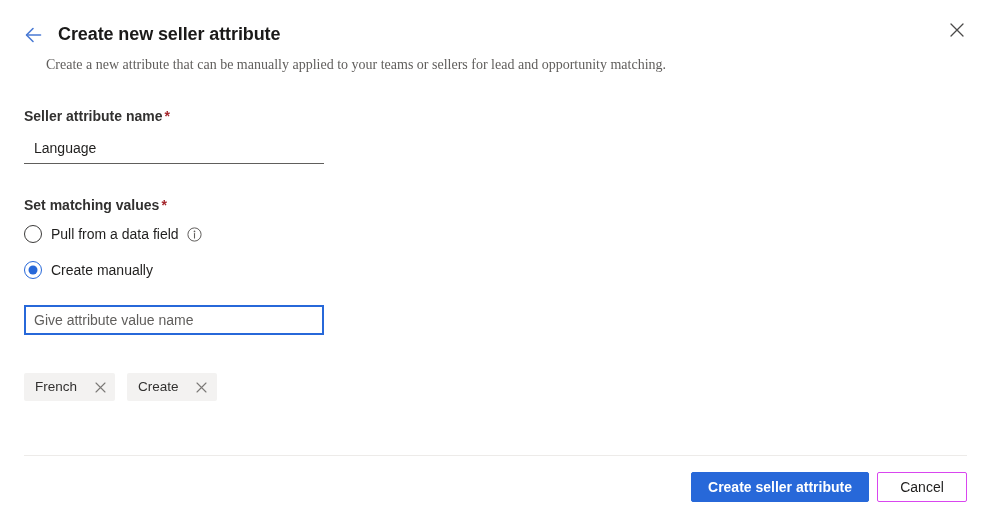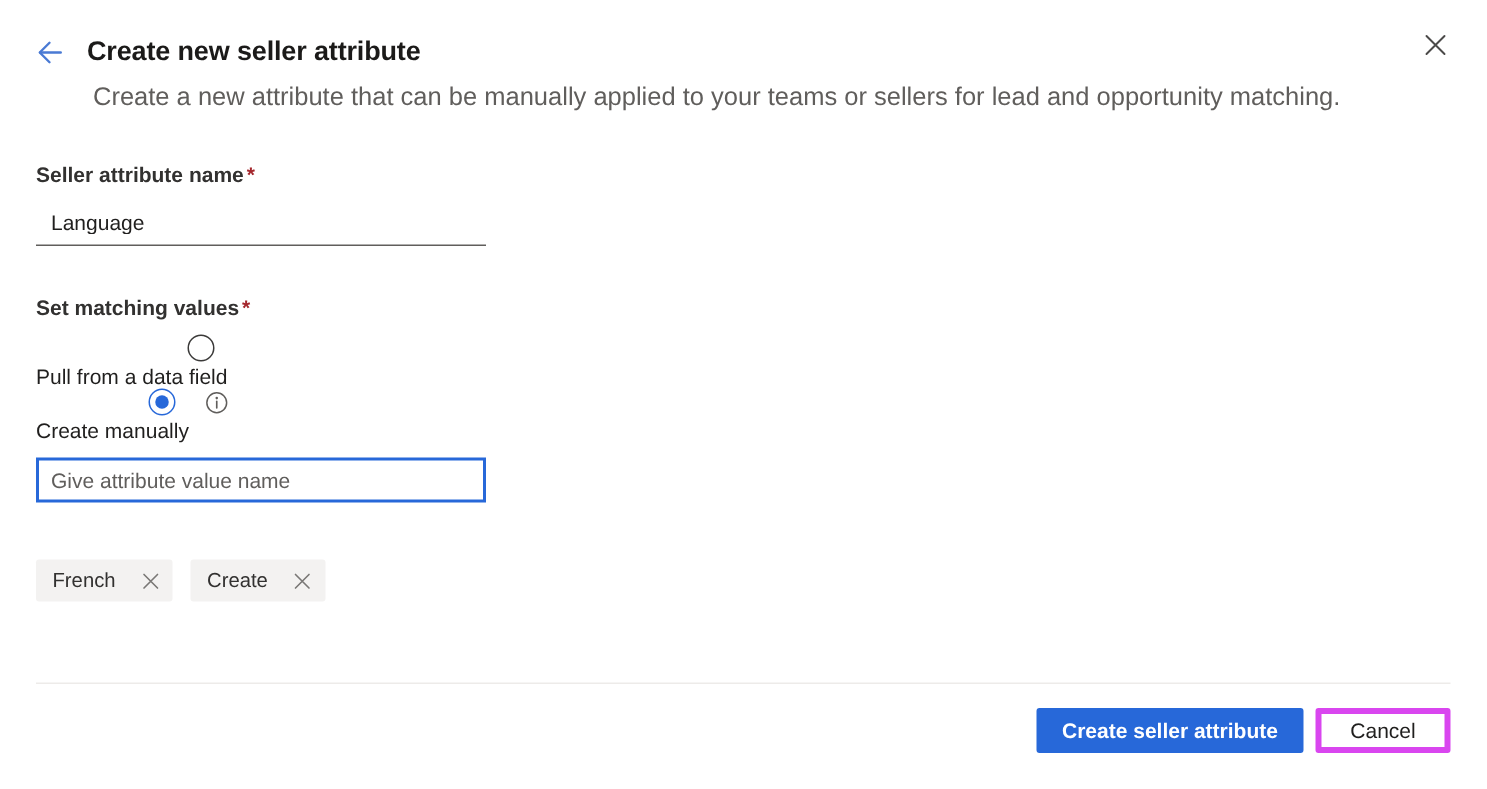--- a/index.html
+++ b/index.html
@@ -55,26 +55,27 @@
     font-size: 18px;
     font-weight: bold;
     letter-spacing: -0.1px;
     color: #1b1a19;
     line-height: 26px;
     white-space: nowrap;
   }
 
   .page-subtitle {
     position: absolute;
-    left: 62px;
+    left: 46px;
     top: 55px;
-    font-size: 17px;
+    font-size: 14px;
     color: #605e5c;
     line-height: 20px;
     white-space: nowrap;
+    font-family: Liberation Serif, serif;
   }
 
   .close-btn {
     position: absolute;
     right: 18px;
     top: 14px;
     width: 32px;
     height: 32px;
     display: flex;
     align-items: center;
@@ -121,26 +122,25 @@
     outline: none;
     display: block;
   }
 
   .section-values {
     margin-top: 31px;
   }
 
   .radio-row {
     display: flex;
-    align-items: flex-end;
+    align-items: center;
     height: 22px;
     margin-bottom: 14px;
     cursor: pointer;
     width: fit-content;
-    flex-direction: column;
   }
   .radio-mark {
     width: 18px;
     height: 18px;
     border-radius: 50%;
     box-sizing: border-box;
     flex: 0 0 auto;
     margin-right: 9px;
     position: relative;
   }
@@ -270,21 +270,21 @@
   .btn-primary {
     background: #2768d9;
     color: #ffffff;
     border: 1px solid #2768d9;
     font-weight: bold;
     min-width: 178px;
   }
   .btn-secondary {
     background: #ffffff;
     color: #201f1e;
-    border: 4px solid #d946ef;
+    border: 1px solid #d946ef;
     min-width: 90px;
   }
 </style>
 </head>
 <body>
 
 <div class="panel">
 
   <div class="header">
     <button class="back-btn">

